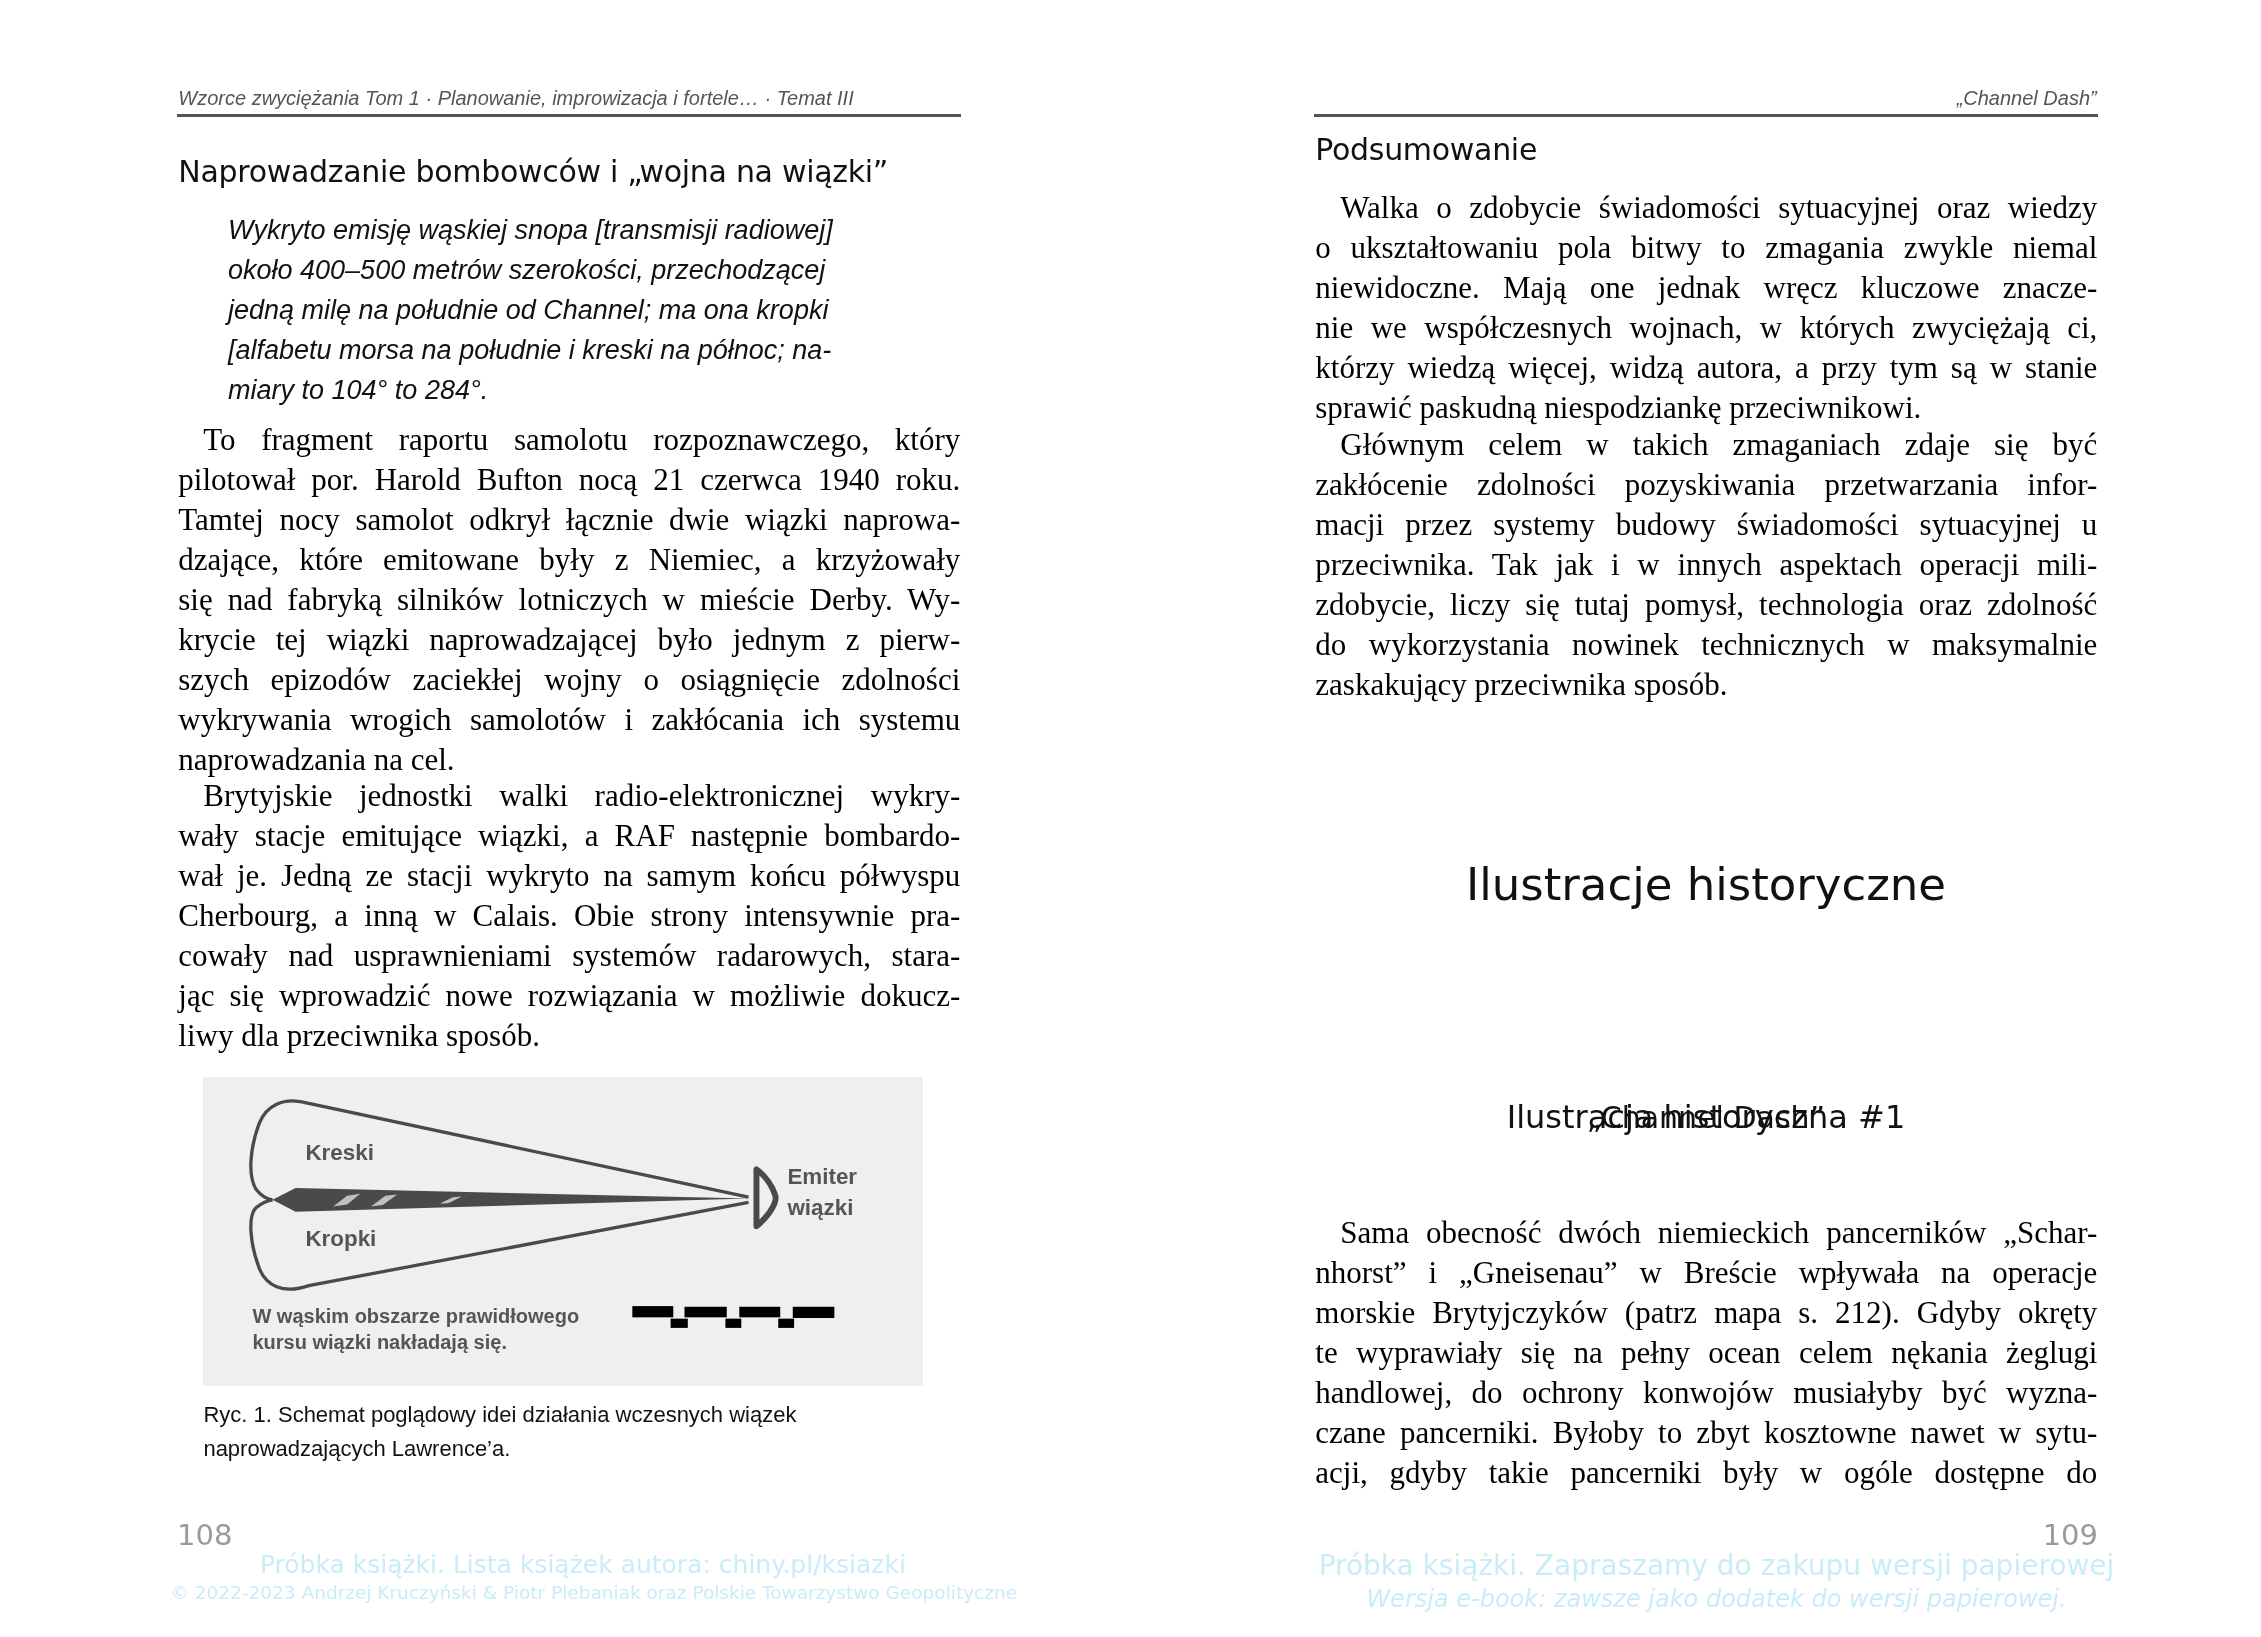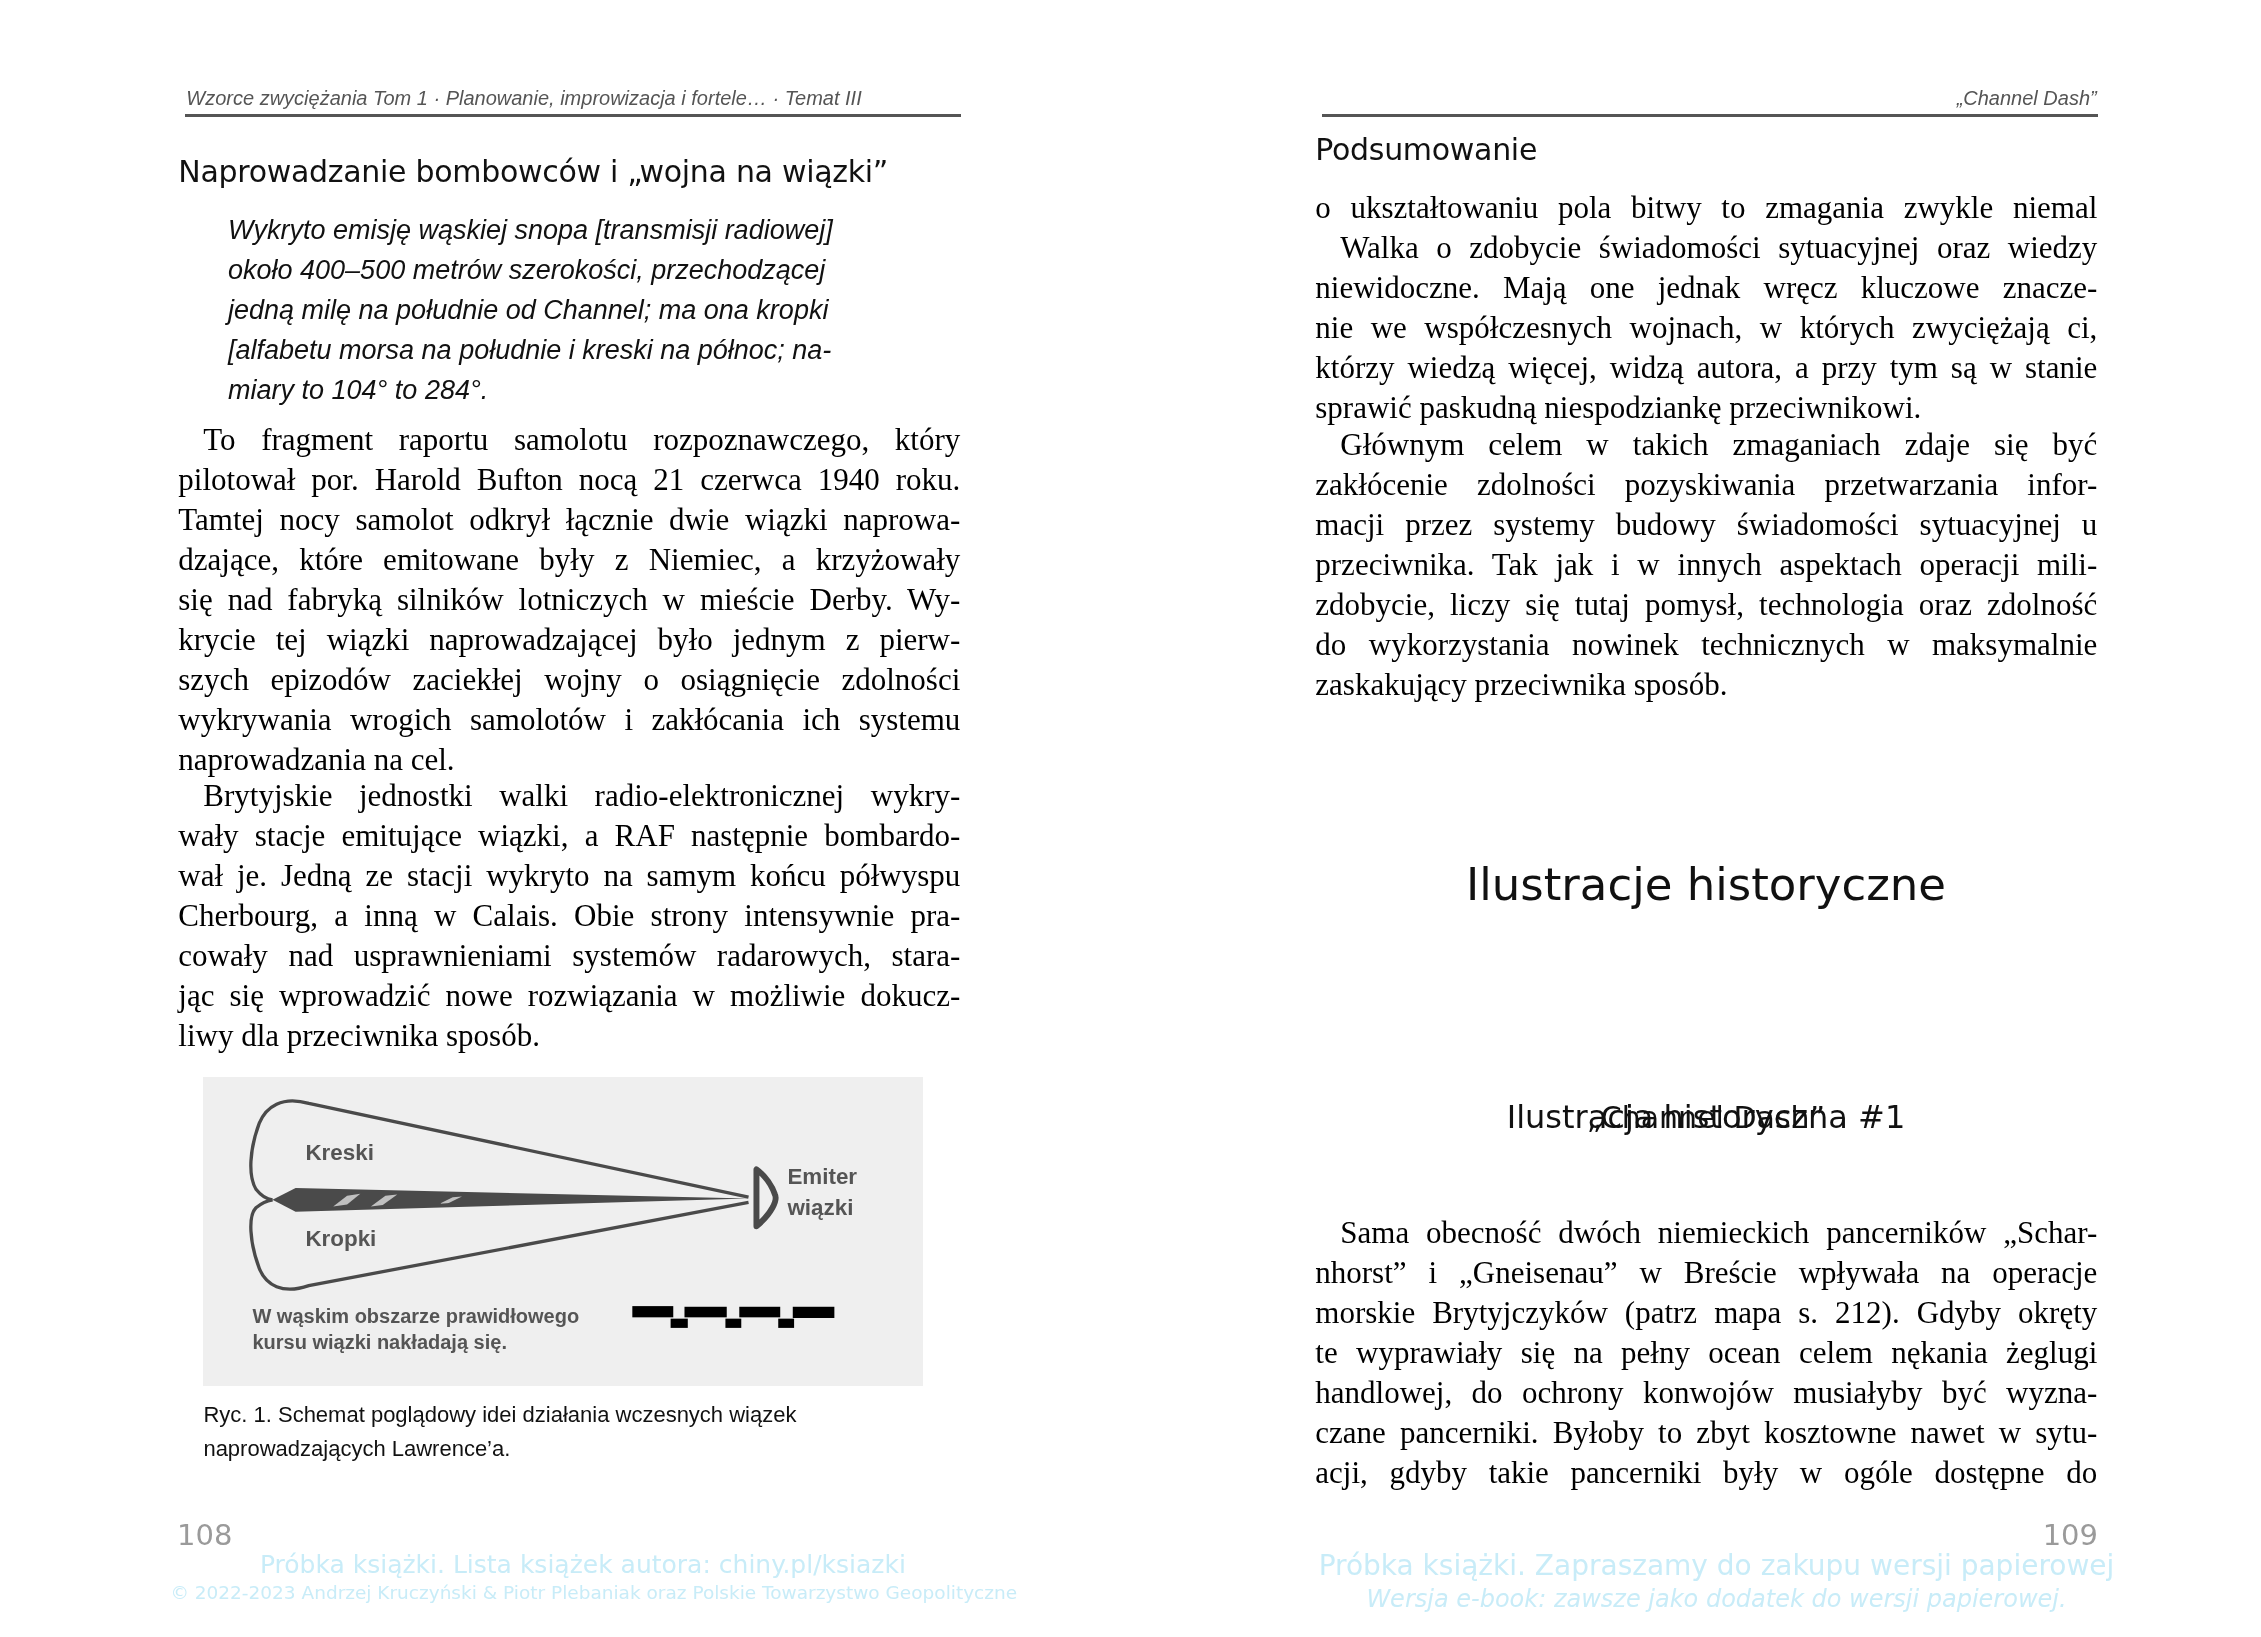--- a/index.html
+++ b/index.html
@@ -3,21 +3,21 @@
 <meta charset="utf-8">
 <style>
   html, body { margin:0; padding:0; background:#ffffff; }
   body { width:2261px; height:1637px; position:relative; overflow:hidden; color:#000; }
   .page { position:absolute; top:0; height:1637px; }
   .page.left { left:177px; width:784px; }
   .page.right { left:1314px; width:784px; }
 
   .running-head { position:absolute; top:85px; left:0; right:0; height:29px;
     font-family:"Liberation Sans", sans-serif; font-size:20px; color:#555; font-style:italic;
-    border-bottom:3.3px solid #555; white-space:nowrap;margin-left:8px; }
+    border-bottom:3.3px solid #555; white-space:nowrap; }
   .running-head .t { position:absolute; bottom:4px; }
   .page.left .running-head .t { left:1.3px; }
   .page.right .running-head .t { right:1.3px; }
 
   .sans-light { font-family:"DejaVu Sans", sans-serif; font-weight:normal; }
   .section-title { position:absolute; left:1.3px; font-size:30px; color:#111; letter-spacing:-0.3px; white-space:nowrap; }
 
   .quote { position:absolute; left:51px; width:680px; top:210px;
     font-family:"Liberation Sans", sans-serif; font-style:italic; font-size:27px; line-height:40px; color:#111; text-align:justify; }
   .quote div { white-space:nowrap; }
@@ -125,22 +125,22 @@
 </div>
 
 <div class="page right">
   <div class="running-head">
     <span class="t">„Channel Dash”</span>
   </div>
 
   <div class="section-title sans-light" style="top:132px;">Podsumowanie</div>
 
   <div class="body" style="top:188px;">
+    <span class="line indent">Walka o zdobycie świadomości sytuacyjnej oraz wiedzy</span>
     <span class="line">o ukształtowaniu pola bitwy to zmagania zwykle niemal</span>
-    <span class="line indent">Walka o zdobycie świadomości sytuacyjnej oraz wiedzy</span>
     <span class="line">niewidoczne. Mają one jednak wręcz kluczowe znacze-</span>
     <span class="line">nie we współczesnych wojnach, w których zwyciężają ci,</span>
     <span class="line">którzy wiedzą więcej, widzą autora, a przy tym są w stanie</span>
     <span class="line last">sprawić paskudną niespodziankę przeciwnikowi.</span>
   </div>
 
   <div class="body" style="top:425px;">
     <span class="line indent">Głównym celem w takich zmaganiach zdaje się być</span>
     <span class="line">zakłócenie zdolności pozyskiwania przetwarzania infor-</span>
     <span class="line">macji przez systemy budowy świadomości sytuacyjnej u</span>

